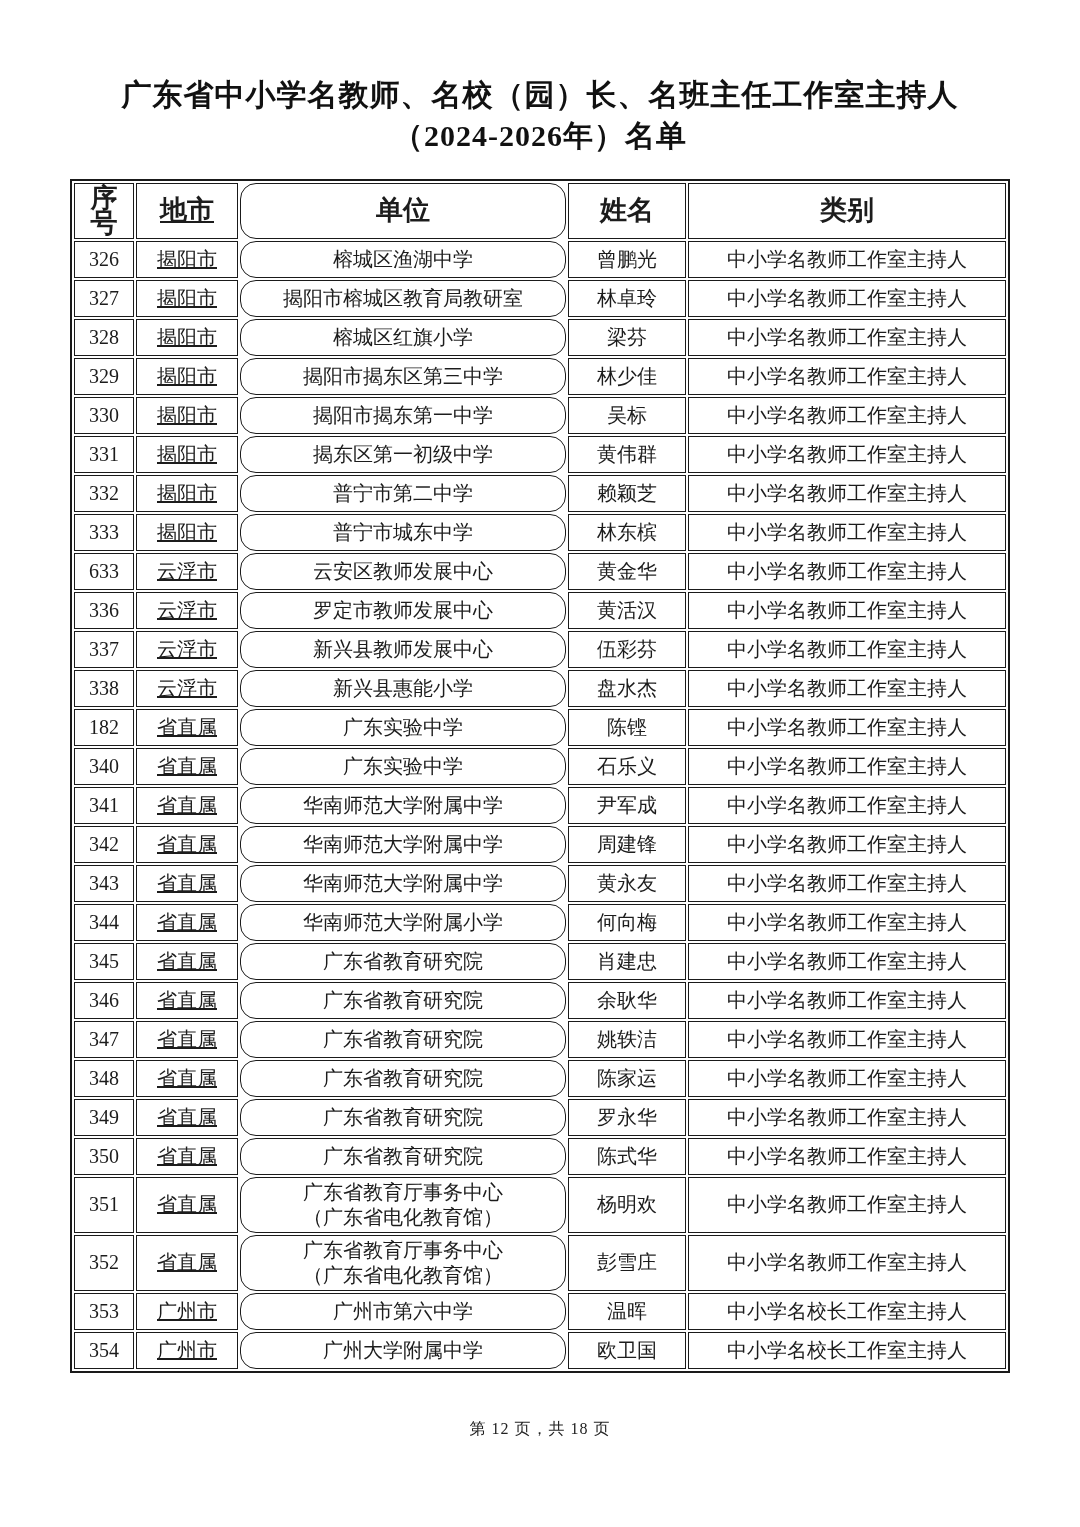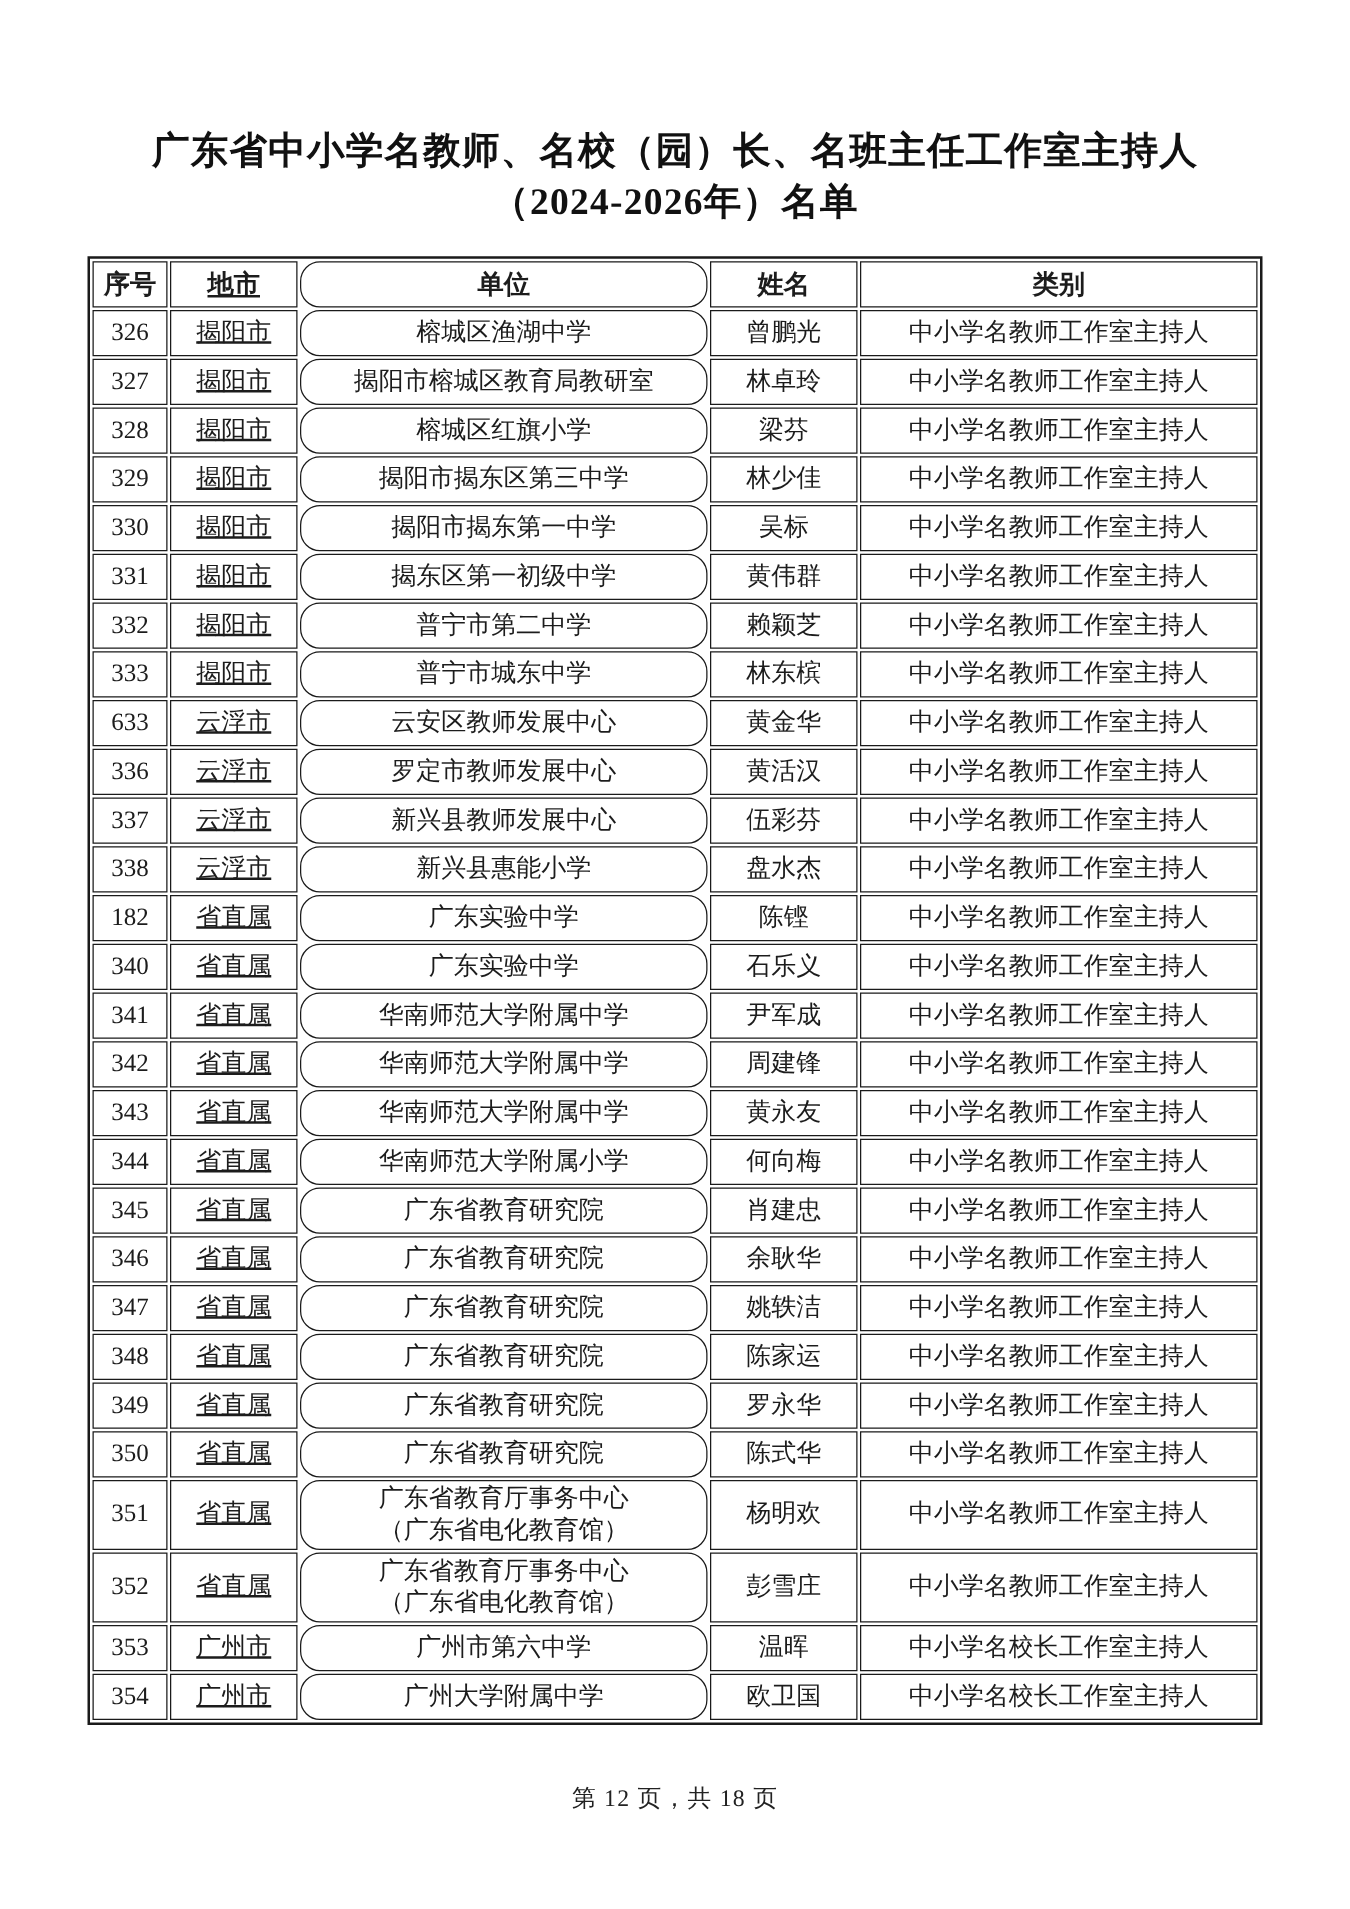--- a/index.html
+++ b/index.html
@@ -6,21 +6,21 @@
   html, body { background: #ffffff; }
   body {
     width: 1080px;
     min-height: 1527px;
     margin: 0 auto;
     font-family: "Liberation Serif", "DejaVu Serif", serif;
     color: #1c1c1c;
     position: relative;
   }
   .page {
-    padding-top: 100px;
+    padding-top: 74px;
   }
   .doc-title {
     text-align: center;
     font-size: 30px;
     font-weight: bold;
     line-height: 1.38;
     color: #111;
     letter-spacing: 1px;
   }
   .roster-table {
@@ -37,31 +37,31 @@
     vertical-align: middle;
     font-size: 20px;
     line-height: 25px;
     height: 37px;
     padding: 2px 4px;
     white-space: pre-line;
     overflow: hidden;
   }
   .roster-table th {
     font-weight: bold;
-    font-size: 21px;
+    font-size: 27px;
   }
   .c-no   { width: 60px; }
   .c-city { width: 102px; text-decoration: underline; }
   .c-unit { width: 326px; border-radius: 16px; }
   .c-name { width: 118px; }
   .c-cat  { width: auto; }
   .footer {
     margin-top: 46px;
     text-align: center;
-    font-size: 19px;
+    font-size: 16px;
     color: #222;
     letter-spacing: 1px;
   }
 </style>
 </head>
 <body>
 
 <div class="page">
 
   <div class="doc-title">

